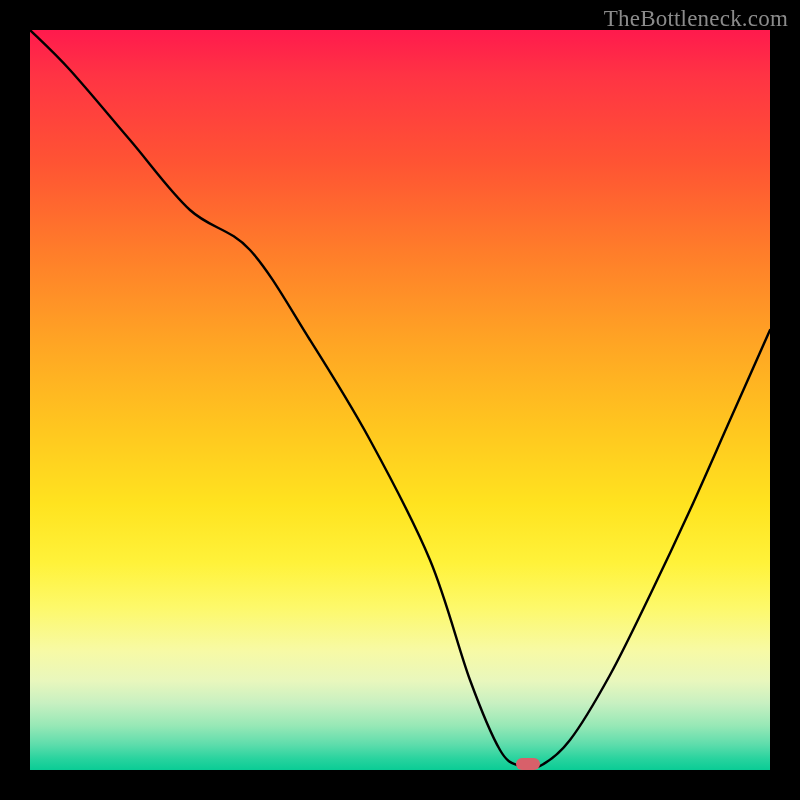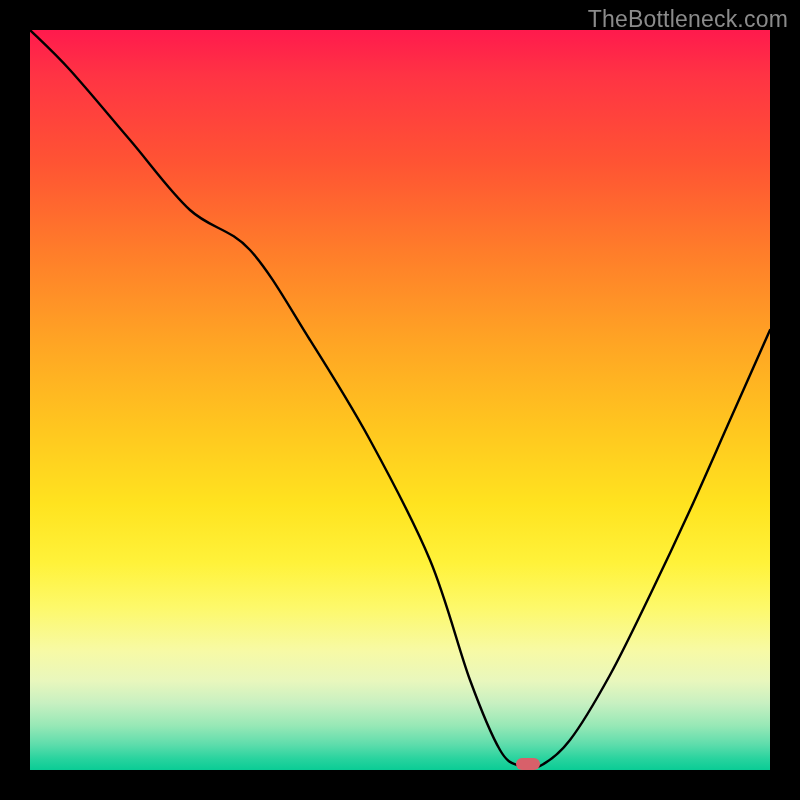--- a/index.html
+++ b/index.html
@@ -55,21 +55,21 @@
     position: absolute;
     width: 24px;
     height: 12px;
     background: #d8606a;
     border-radius: 6px;
   }
   .watermark {
     position: absolute;
     top: 6px;
     right: 12px;
-    font-family: Liberation Sans, sans-serif;
+    font-family: Liberation Serif, serif;
     font-size: 23px;
     color: #8b8b8b;
     letter-spacing: 0.2px;
     user-select: none;
   }
 </style>
 </head>
 <body>
 
 <div class="frame">

